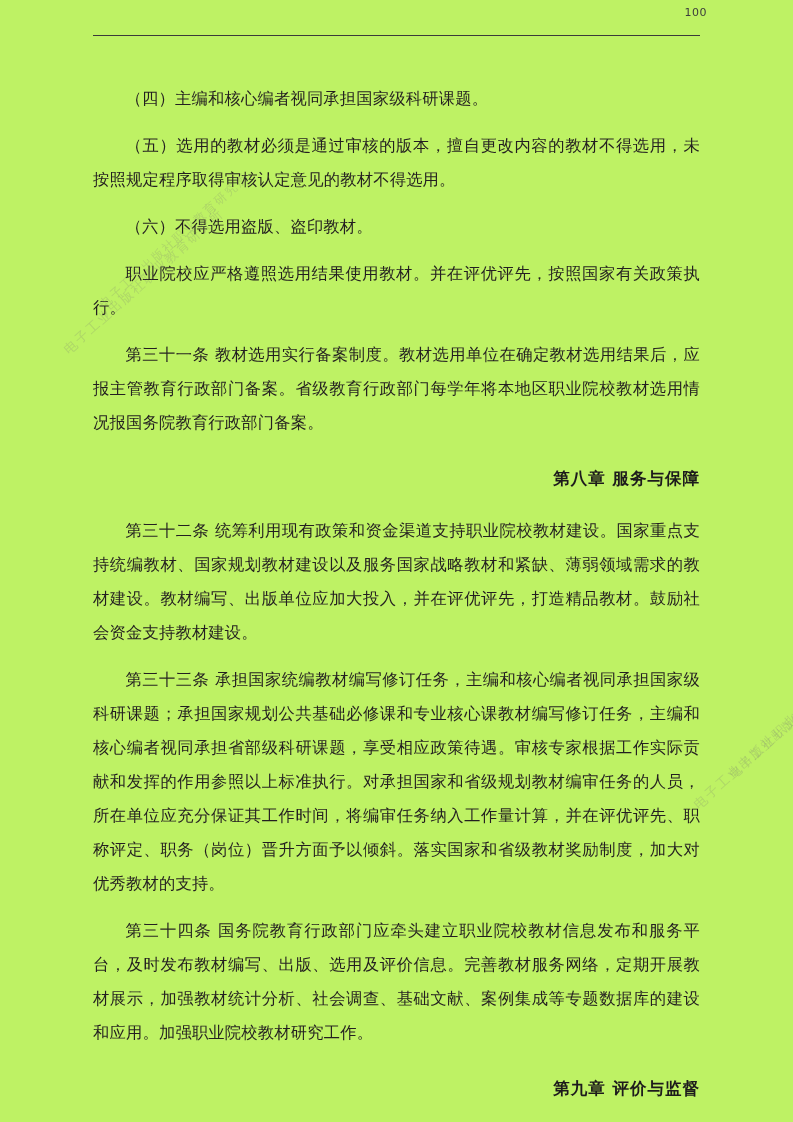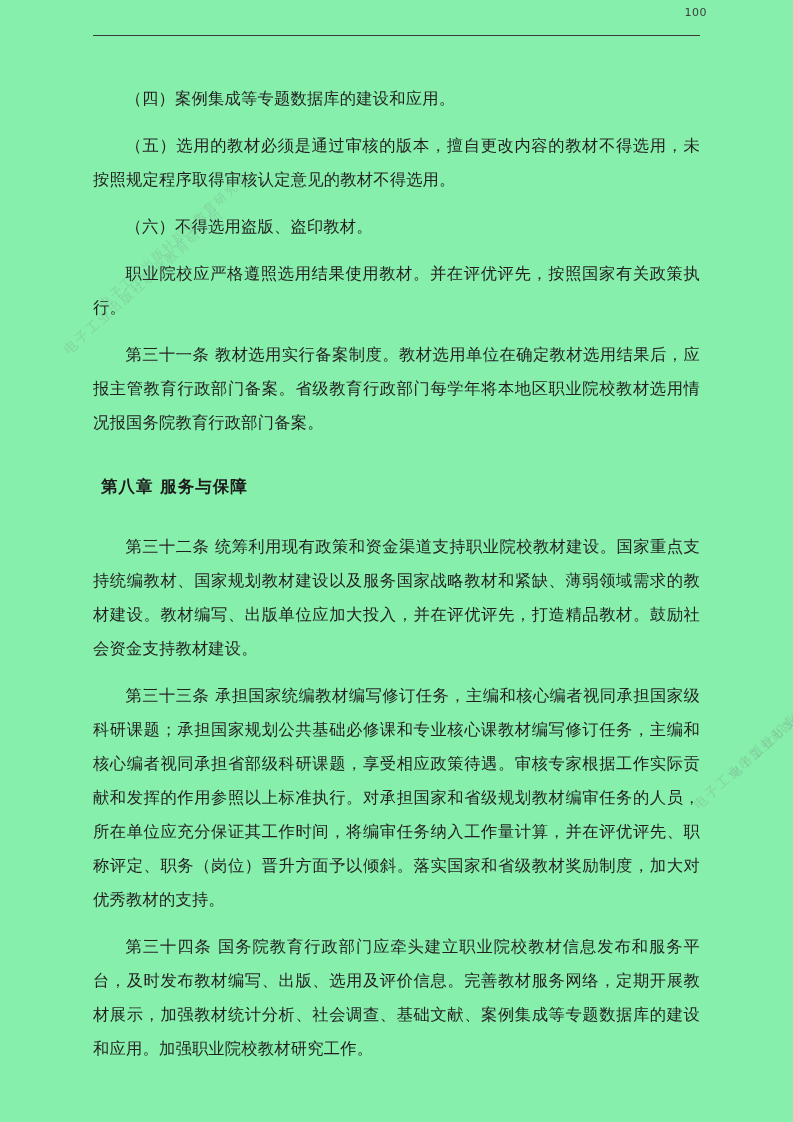--- a/index.html
+++ b/index.html
@@ -15,21 +15,21 @@
     font-family: "DejaVu Sans", "Liberation Sans", sans-serif;
     color: #231f20;
   }
 
   .page {
     position: absolute;
     left: 0;
     top: 0;
     width: 793px;
     height: 1122px;
-    background: #86efac;
+    background: #bef264;
   }
 
   
   .page-number {
     position: absolute;
     right: 86px;
     top: 6px;
     font-size: 11px;
     color: #3c3c3c;
     letter-spacing: 0.5px;
@@ -62,25 +62,25 @@
     letter-spacing: 0.2px;
   }
   p.indent {
     text-indent: 2em;
   }
   .gap-sm { height: 13px; }
   .gap-md { height: 18px; }
   .gap-lg { height: 22px; }
 
   h2.chapter {
-    margin: 8px;
+    margin: 0;
     font-size: 16.5px;
     line-height: 34px;
     font-weight: bold;
-    text-align: left;
+    text-align: right;
     letter-spacing: 1px;
     color: #1d1b1c;
   }
 
   
   .wm {
     position: absolute;
     color: rgba(120,120,120,0.22);
     font-size: 13px;
     letter-spacing: 2px;
@@ -116,21 +116,21 @@
 <body>
 
 <div class="page">
 
   <div class="page-number">100</div>
 
   <div class="header-rule"></div>
 
   <div class="content">
 
-    <p class="para indent">（四）案例集成等专题数据库的建设和应用。</p>
+    <p class="para indent">（四）主编和核心编者视同承担国家级科研课题。</p>
     <div class="gap-sm"></div>
 
     <p class="para indent">（五）选用的教材必须是通过审核的版本，擅自更改内容的教材不得选用，未按照规定程序取得审核认定意见的教材不得选用。</p>
     <div class="gap-sm"></div>
 
     <p class="para indent">（六）不得选用盗版、盗印教材。</p>
     <div class="gap-sm"></div>
 
     <p class="para indent">职业院校应严格遵照选用结果使用教材。并在评优评先，按照国家有关政策执行。</p>
     <div class="gap-sm"></div>
@@ -143,20 +143,21 @@
 
     <p class="para indent">第三十二条 统筹利用现有政策和资金渠道支持职业院校教材建设。国家重点支持统编教材、国家规划教材建设以及服务国家战略教材和紧缺、薄弱领域需求的教材建设。教材编写、出版单位应加大投入，并在评优评先，打造精品教材。鼓励社会资金支持教材建设。</p>
     <div class="gap-sm"></div>
 
     <p class="para indent">第三十三条 承担国家统编教材编写修订任务，主编和核心编者视同承担国家级科研课题；承担国家规划公共基础必修课和专业核心课教材编写修订任务，主编和核心编者视同承担省部级科研课题，享受相应政策待遇。审核专家根据工作实际贡献和发挥的作用参照以上标准执行。对承担国家和省级规划教材编审任务的人员，所在单位应充分保证其工作时间，将编审任务纳入工作量计算，并在评优评先、职称评定、职务（岗位）晋升方面予以倾斜。落实国家和省级教材奖励制度，加大对优秀教材的支持。</p>
     <div class="gap-sm"></div>
 
     <p class="para indent">第三十四条 国务院教育行政部门应牵头建立职业院校教材信息发布和服务平台，及时发布教材编写、出版、选用及评价信息。完善教材服务网络，定期开展教材展示，加强教材统计分析、社会调查、基础文献、案例集成等专题数据库的建设和应用。加强职业院校教材研究工作。</p>
 
     <div class="gap-lg"></div>
+    <h2 class="chapter">第九章  评价与监督</h2>
 
   </div>
 
   <div class="wm wm1">电子工业出版社职业教育研究所</div>
   <div class="wm wm2">电子工业出版社职业教育研究所</div>
   <div class="wm wm3">电子工业出版社职业教育研究所</div>
   <div class="wm wm4">电子工业出版社职业教育研究所</div>
 
 </div>
 

